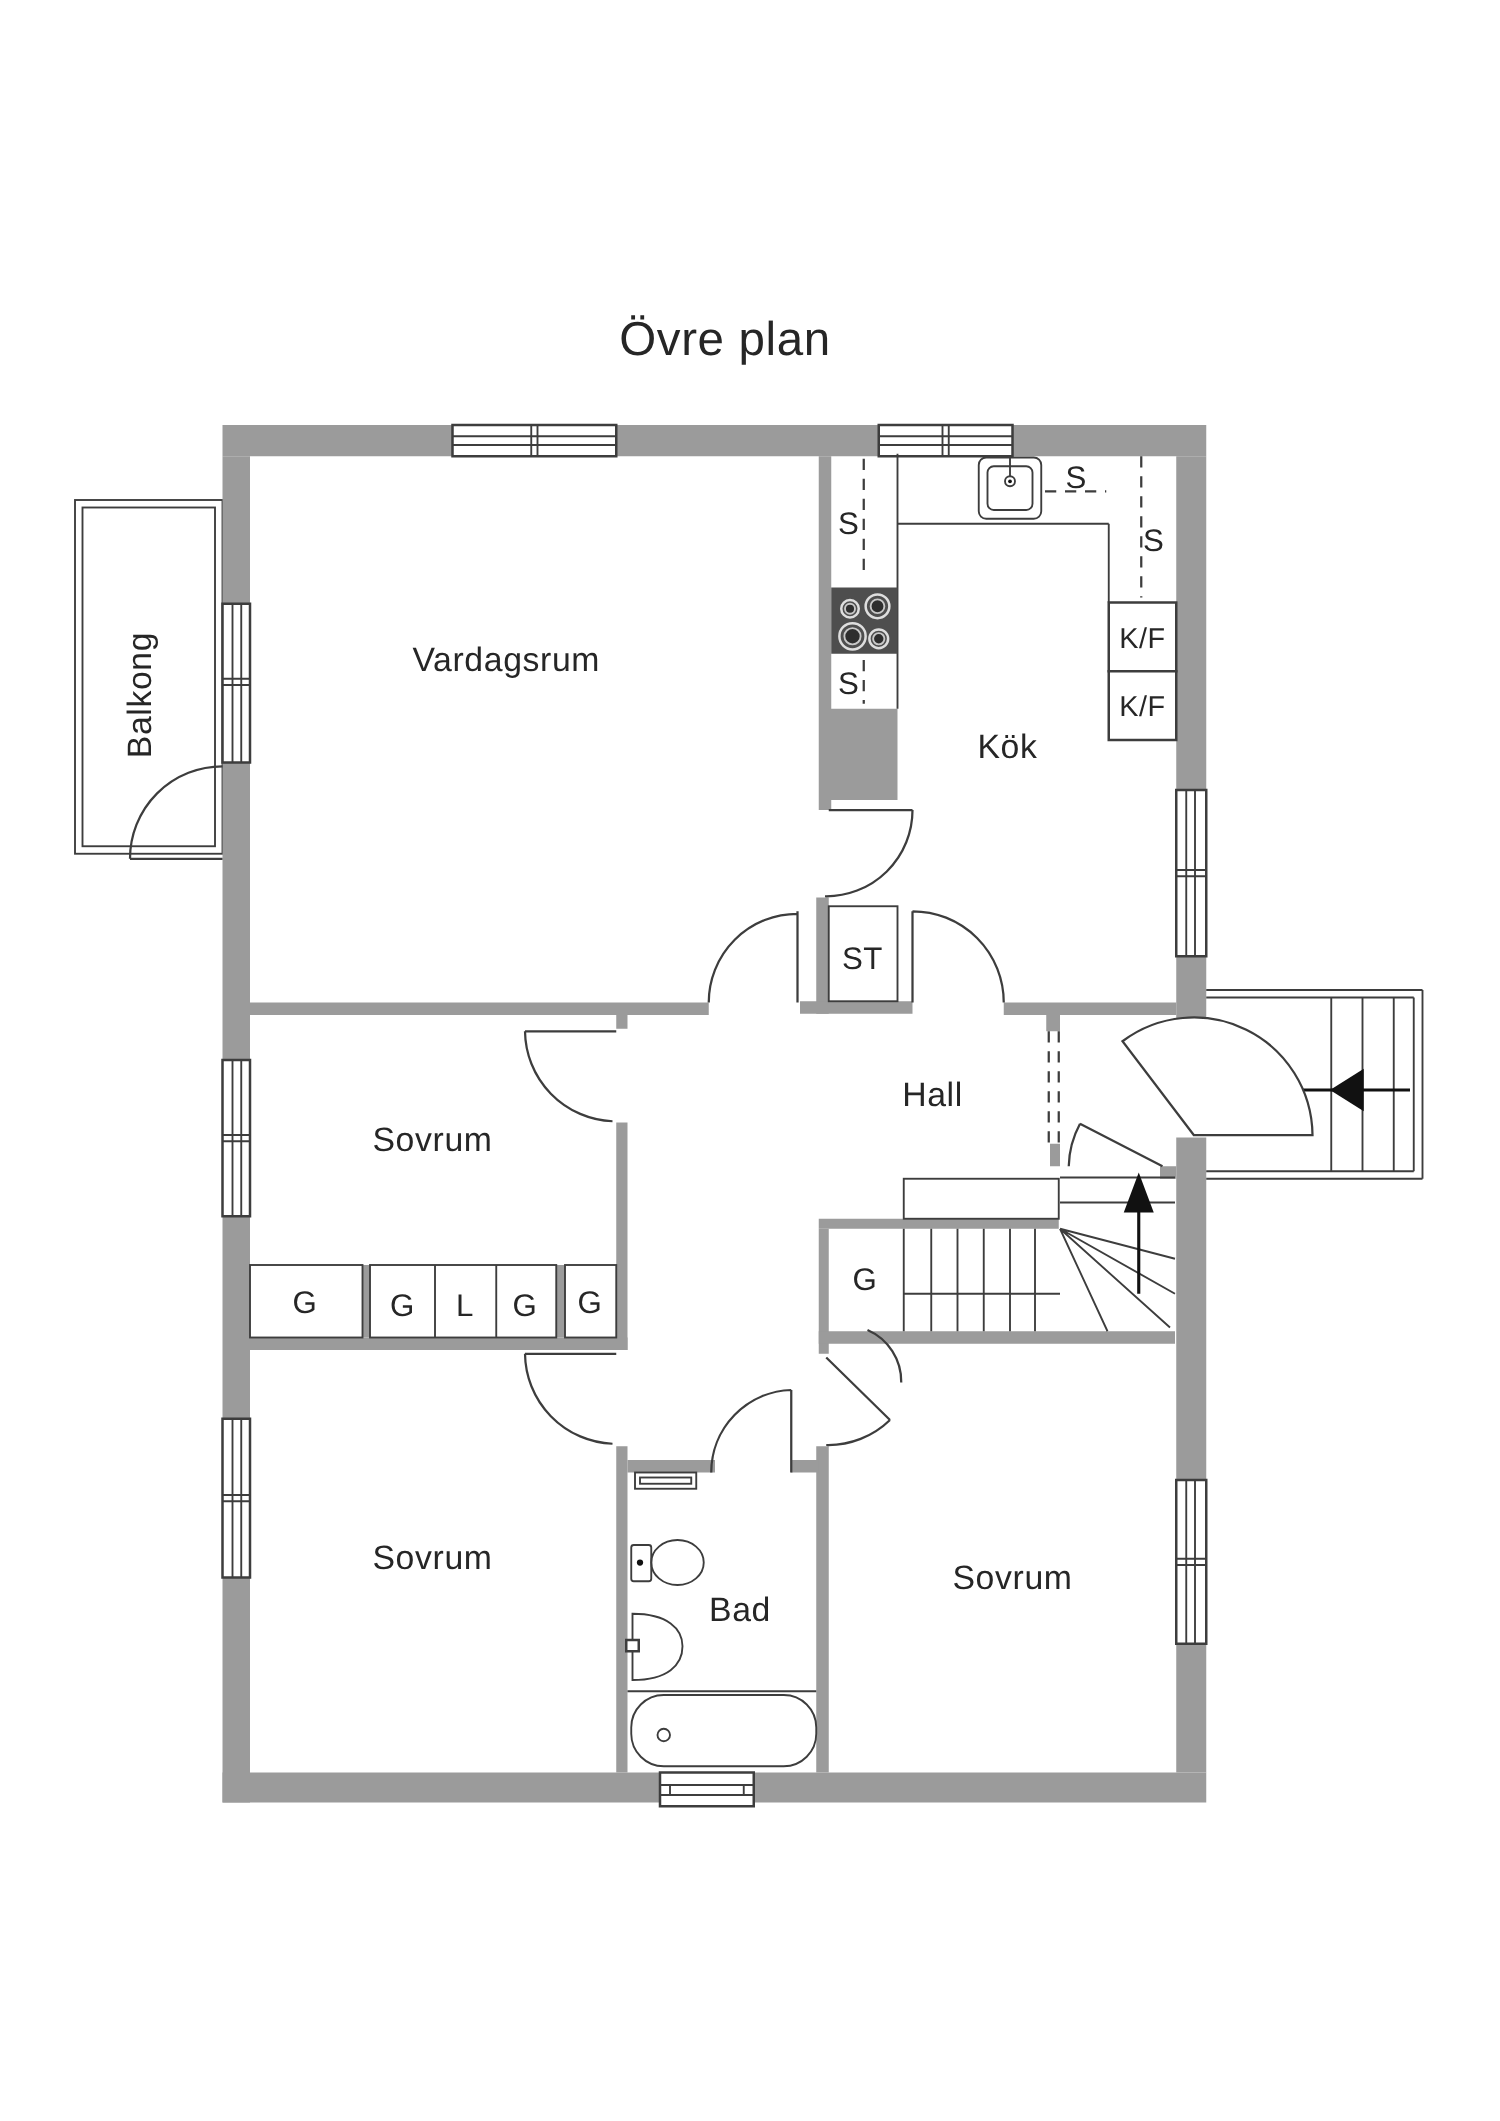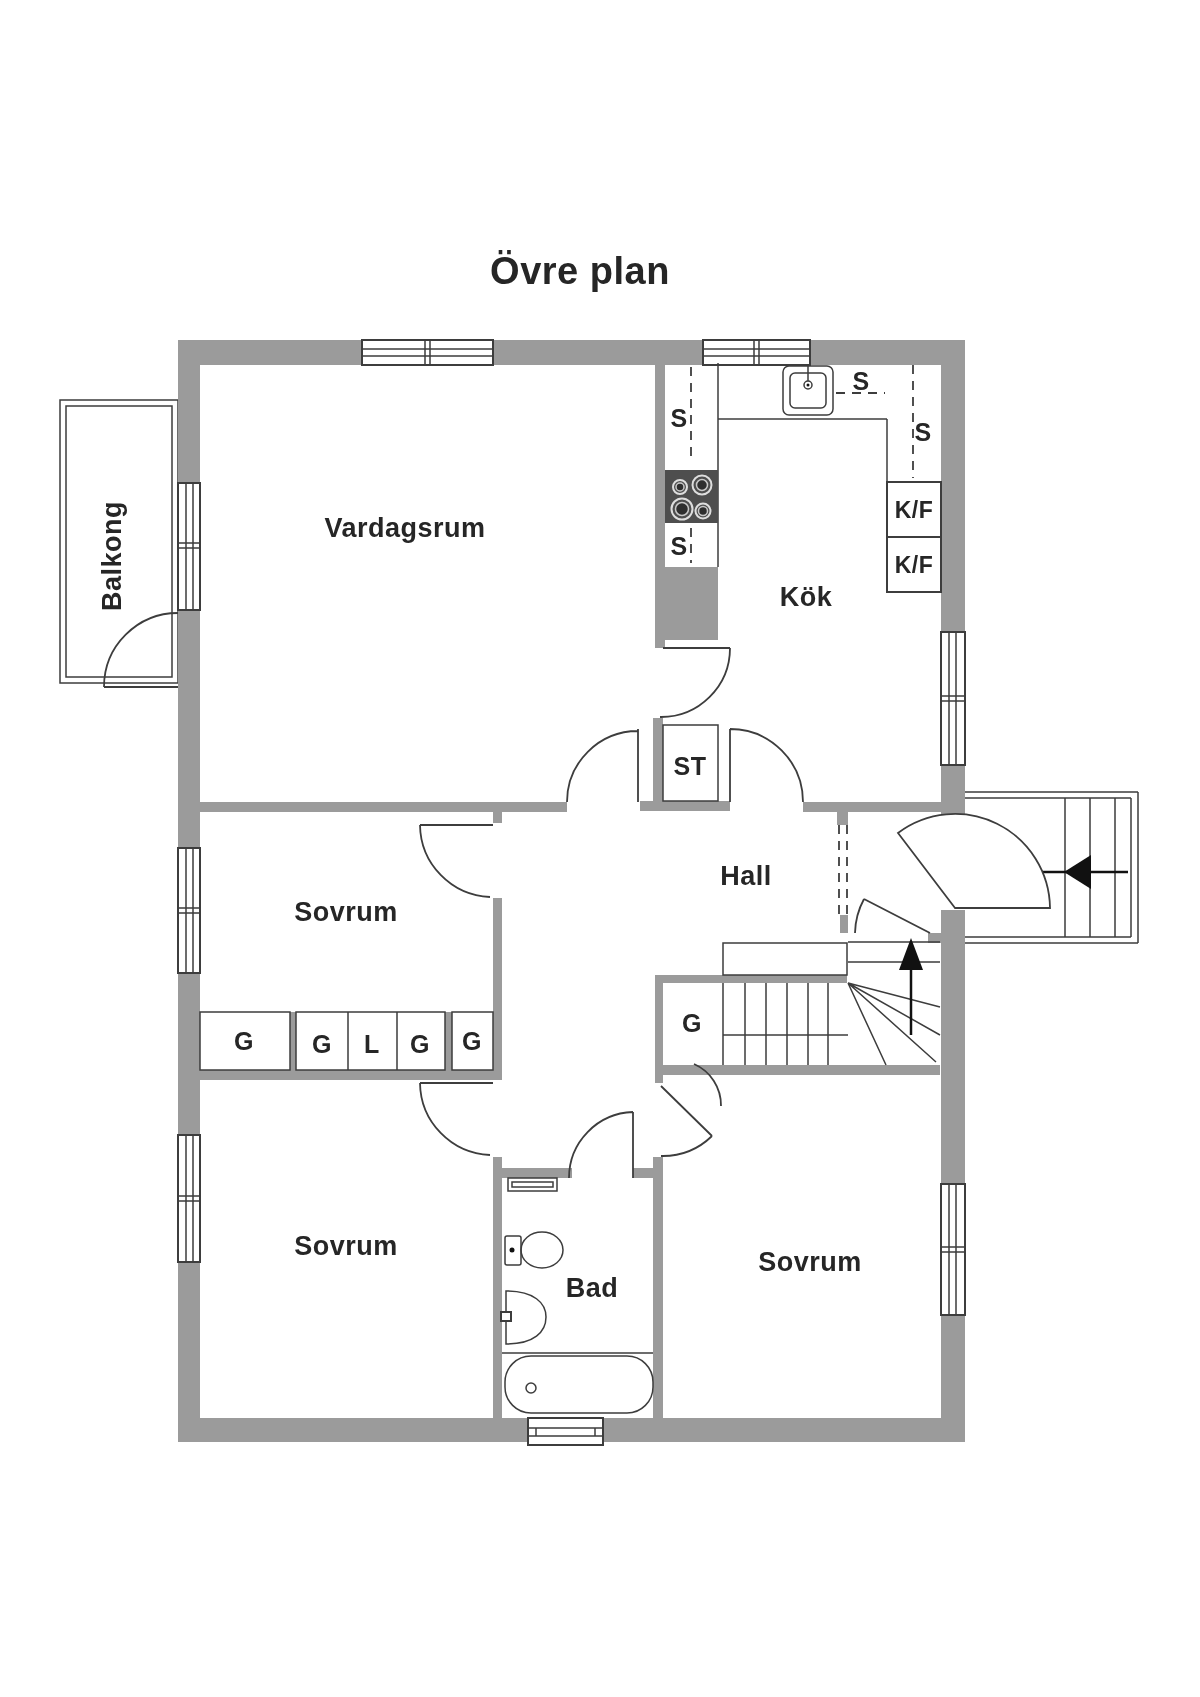--- a/index.html
+++ b/index.html
@@ -1,16 +1,16 @@
 <!DOCTYPE html>
 <html style="--color-wall: #9b9b9b; --color-line: #3d3d3d; --color-text: #262626; --color-stove: #4e4e4e;"><head>
 <meta charset="utf-8">
 <style>
   html,body{margin:0;padding:0;background:#ffffff;}
-  .page{position:relative;width:1200px;height:1697px;background:#fff;overflow:hidden;font-weight:bold;}
+  .page{position:relative;width:1200px;height:1697px;background:#fff;overflow:hidden;}
   svg{position:absolute;left:0;top:0;}
   svg text{
     font-family:"Liberation Sans","DejaVu Sans",sans-serif;
     fill:var(--color-text,#262626);
     letter-spacing:0.5px;
   }
   .title-label{font-size:38px;}
   .room-label{font-size:27px;}
   .code-label{font-size:25px;}
   .kf-label{font-size:23px;}

